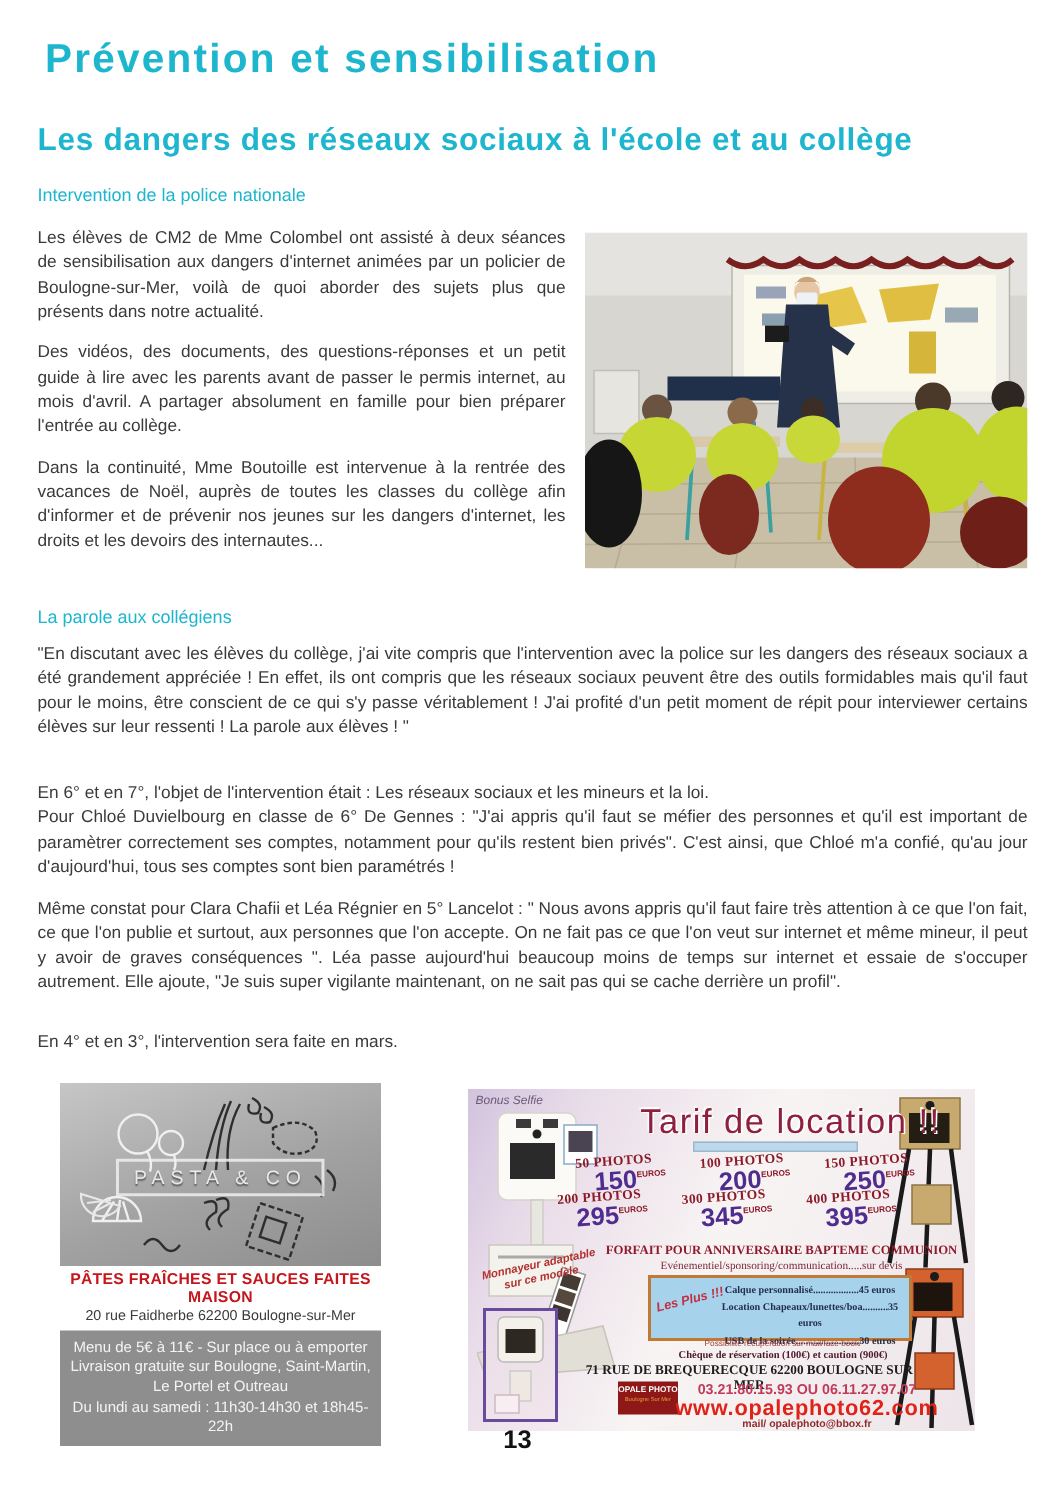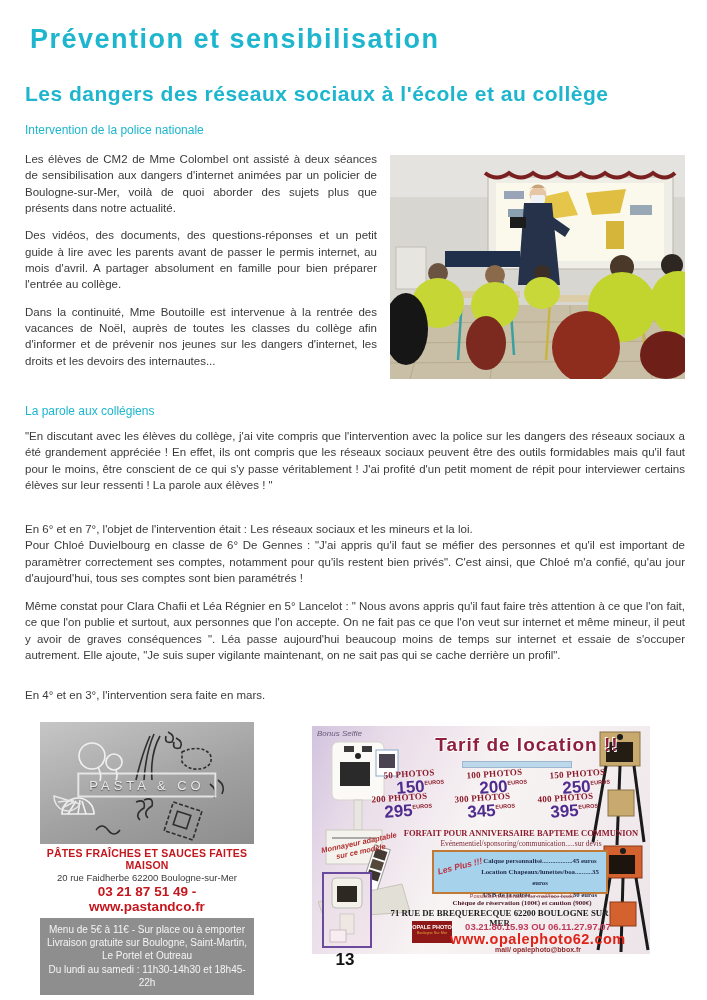--- a/index.html
+++ b/index.html
@@ -35,22 +35,22 @@
   .pasta-head{color:var(--pasta-red);font-weight:700;font-size:10.5px;letter-spacing:.2px;}
   .pasta-addr{color:#3a3a3a;font-size:9.5px;margin-top:1px;}
   .pasta-phone{color:var(--pasta-red);font-weight:700;font-size:13.5px;margin-top:1px;}
   .pasta-gray{background:var(--pasta-gray);color:#f4f4f4;text-align:center;font-size:10px;
      line-height:1.32;padding:5px 2px 6px;}
 
   
   .ad-booth{position:absolute;left:312px;top:726px;width:338px;height:228px;overflow:hidden;
      background:linear-gradient(115deg,#d2c3de 0%,#e9dcE9 18%,#f8f4f3 48%,#f2ebee 78%,#ece4e8 100%);}
   .bonus{position:absolute;left:5px;top:3px;font-style:italic;font-size:8px;color:#6a5a7a;}
-  .booth-title{position:absolute;left:96px;top:8px;width:238px;text-align:center;font-size:19px;
-     font-weight:700;color:var(--booth-maroon);letter-spacing:1px;
+  .booth-title{position:absolute;left:96px;top:8px;width:238px;text-align:center;font-size:23px;
+     font-weight:400;color:var(--booth-maroon);letter-spacing:1px;
      text-shadow:1px 1px 0 #fff,-1px -1px 0 #fff;}
   .title-bar{position:absolute;left:150px;top:35px;width:108px;height:5px;background:#bcd8ea;border:1px solid #9cb8d0;}
   .prow{position:absolute;display:flex;gap:9px;}
   .prow1{left:72px;top:42px;}
   .prow2{left:60px;top:66px;}
   .pitem{transform:rotate(-4deg);white-space:nowrap;width:74px;}
   .pitem .pphotos{display:block;font-size:9px;font-weight:700;color:var(--booth-red);
      font-family:"Liberation Serif",serif;letter-spacing:.3px;}
   .pitem .pnum{font-size:17px;font-weight:700;color:var(--booth-purple);margin-left:12px;line-height:1;}
   .pitem .peur{font-size:5.5px;font-weight:700;color:var(--booth-red);vertical-align:7px;}
@@ -203,21 +203,20 @@
         <g fill="none" stroke="#e8e8e8" stroke-width="1.4">
           <path d="M14 74 a14 14 0 0 0 26 8 Z"></path>
             <path d="M18 80 l16 -2 M22 86 l12 -6"></path>
         </g>
       </svg>
       <span class="pasta-logo">PASTA &amp; CO</span>
     </div>
     <div class="pasta-white">
       <div class="pasta-head">PÂTES FRAÎCHES ET SAUCES FAITES MAISON</div>
       <div class="pasta-addr">20 rue Faidherbe 62200 Boulogne-sur-Mer</div>
-      <div class="pasta-phone">03 21 87 51 49 - www.pastandco.fr</div>
     </div>
     <div class="pasta-gray">
       <div>Menu de 5€ à 11€ - Sur place ou à emporter</div>
       <div>Livraison gratuite sur Boulogne, Saint-Martin,</div>
       <div>Le Portel et Outreau</div>
       <div>Du lundi au samedi : 11h30-14h30 et 18h45-22h</div>
     </div>
   </div>
 
   <div class="ad-booth">

